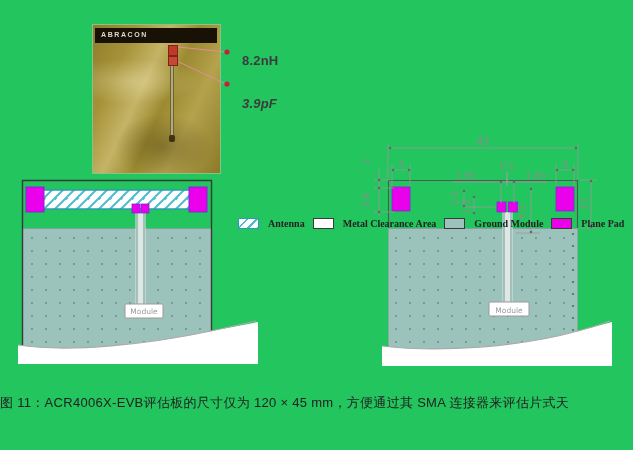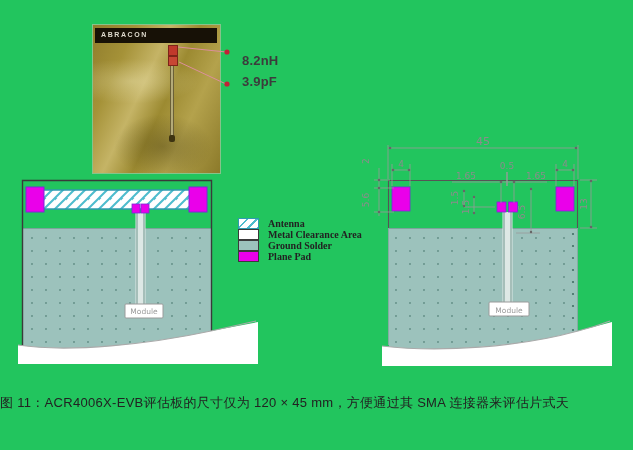--- a/index.html
+++ b/index.html
@@ -18,24 +18,24 @@
     letter-spacing:1.6px;font-family:"Liberation Sans",sans-serif;}
   .pcb-trace{position:absolute;left:77px;top:20px;width:4px;height:96px;
     background:linear-gradient(90deg,#463b14,#d9d09b 50%,#463b14);}
   .comp1{position:absolute;left:75px;top:20px;width:8px;height:9px;background:#c0392b;border:1px solid #7e2418;}
   .comp2{position:absolute;left:75px;top:31px;width:8px;height:8px;background:#c74634;border:1px solid #7e2418;}
   .trace-end{position:absolute;left:76px;top:110px;width:6px;height:7px;background:#3d3311;border-radius:2px;}
 
   
   .callout{position:absolute;font-size:13px;font-weight:bold;color:#3c3c3c;letter-spacing:.2px;}
   .co1{left:242px;top:53px;}
-  .co2{left:242px;top:74px;}
-
-  
-  .legend{position:absolute;left:238px;top:218px;display:flex;flex-direction:column;}
+  .co2{left:242px;top:96px;font-style:italic;}
+
+  
+  .legend{position:absolute;left:238px;top:218px;display:flex;flex-direction:row;gap:8px;}
   .lrow{display:flex;align-items:center;gap:9px;}
   .sw{width:21px;height:11px;border:1px solid #3a3a3a;box-sizing:border-box;}
   .sw-antenna{background:repeating-linear-gradient(135deg,#fff 0 5px,#4dbccd 5px 7px);border-color:#2f9ab0;}
   .sw-clear{background:#ffffff;}
   .sw-ground{background:#9cc2bc;}
   .sw-pad{background:#ea00ea;}
   .lrow span{font-family:"Liberation Serif",serif;font-weight:bold;font-size:10px;color:#222;}
 
   
   .caption{position:absolute;left:0;top:390px;width:633px;
@@ -221,21 +221,21 @@
     <div class="lrow">
       <div class="sw sw-antenna"></div>
       <span>Antenna</span>
     </div>
     <div class="lrow">
       <div class="sw sw-clear"></div>
       <span>Metal Clearance Area</span>
     </div>
     <div class="lrow">
       <div class="sw sw-ground"></div>
-      <span>Ground Solder</span>
+      <span>Ground Module</span>
     </div>
     <div class="lrow">
       <div class="sw sw-pad"></div>
       <span>Plane Pad</span>
     </div>
   </div>
 
   <div class="caption">
     <div>图 11：ACR4006X-EVB评估板的尺寸仅为 120 × 45 mm，方便通过其 SMA 连接器来评估片式天</div>
   </div>

